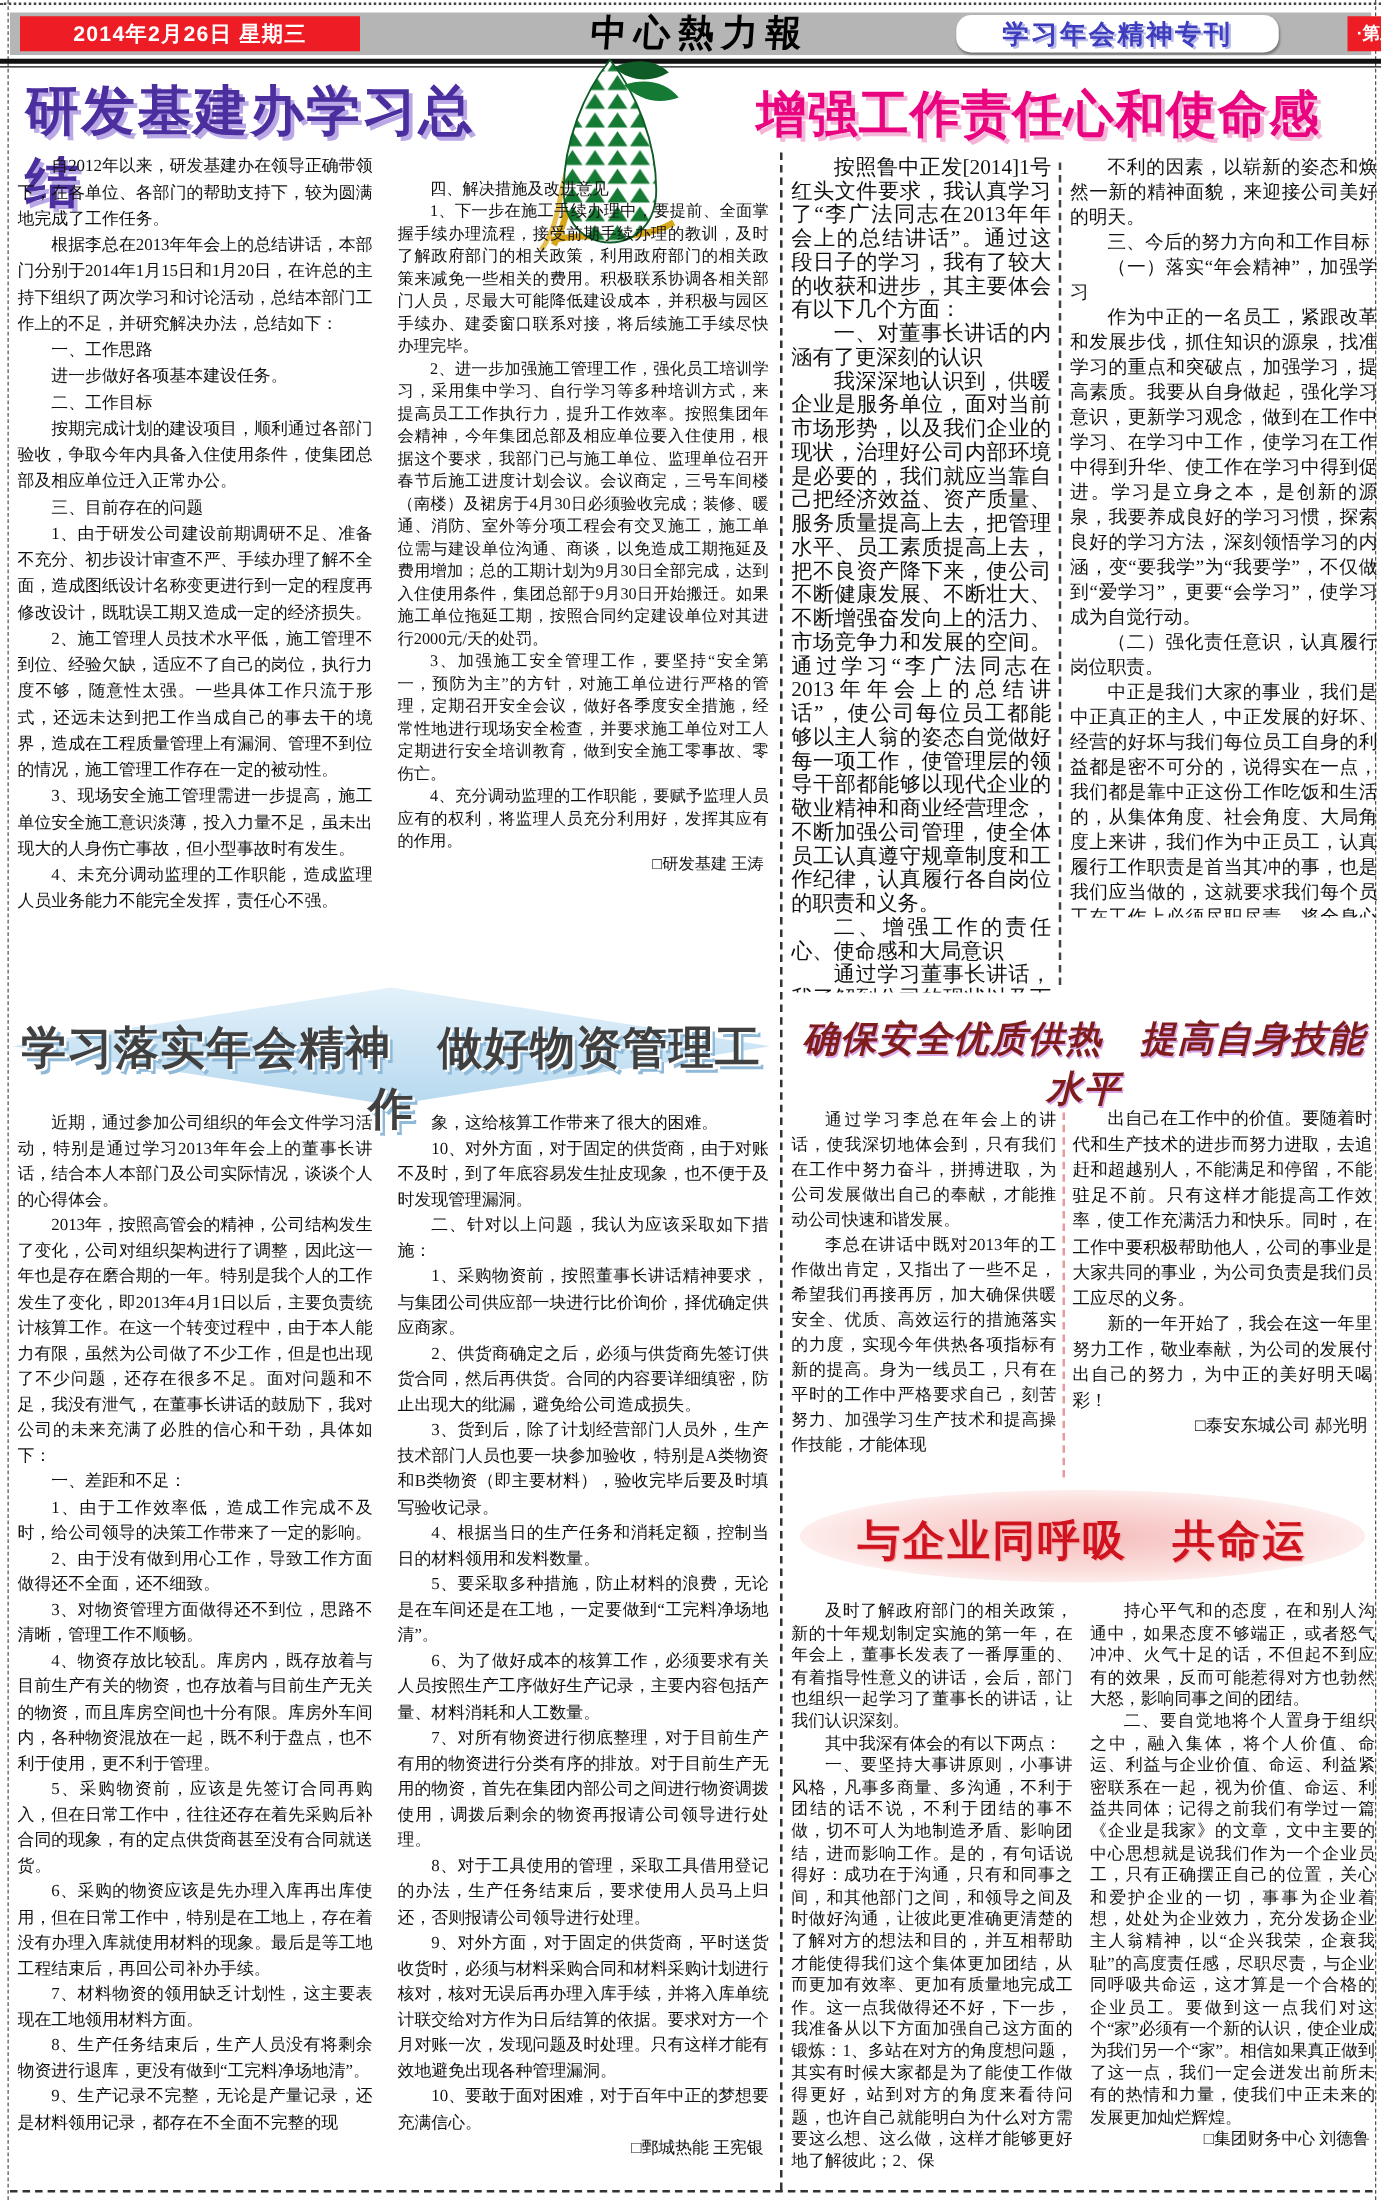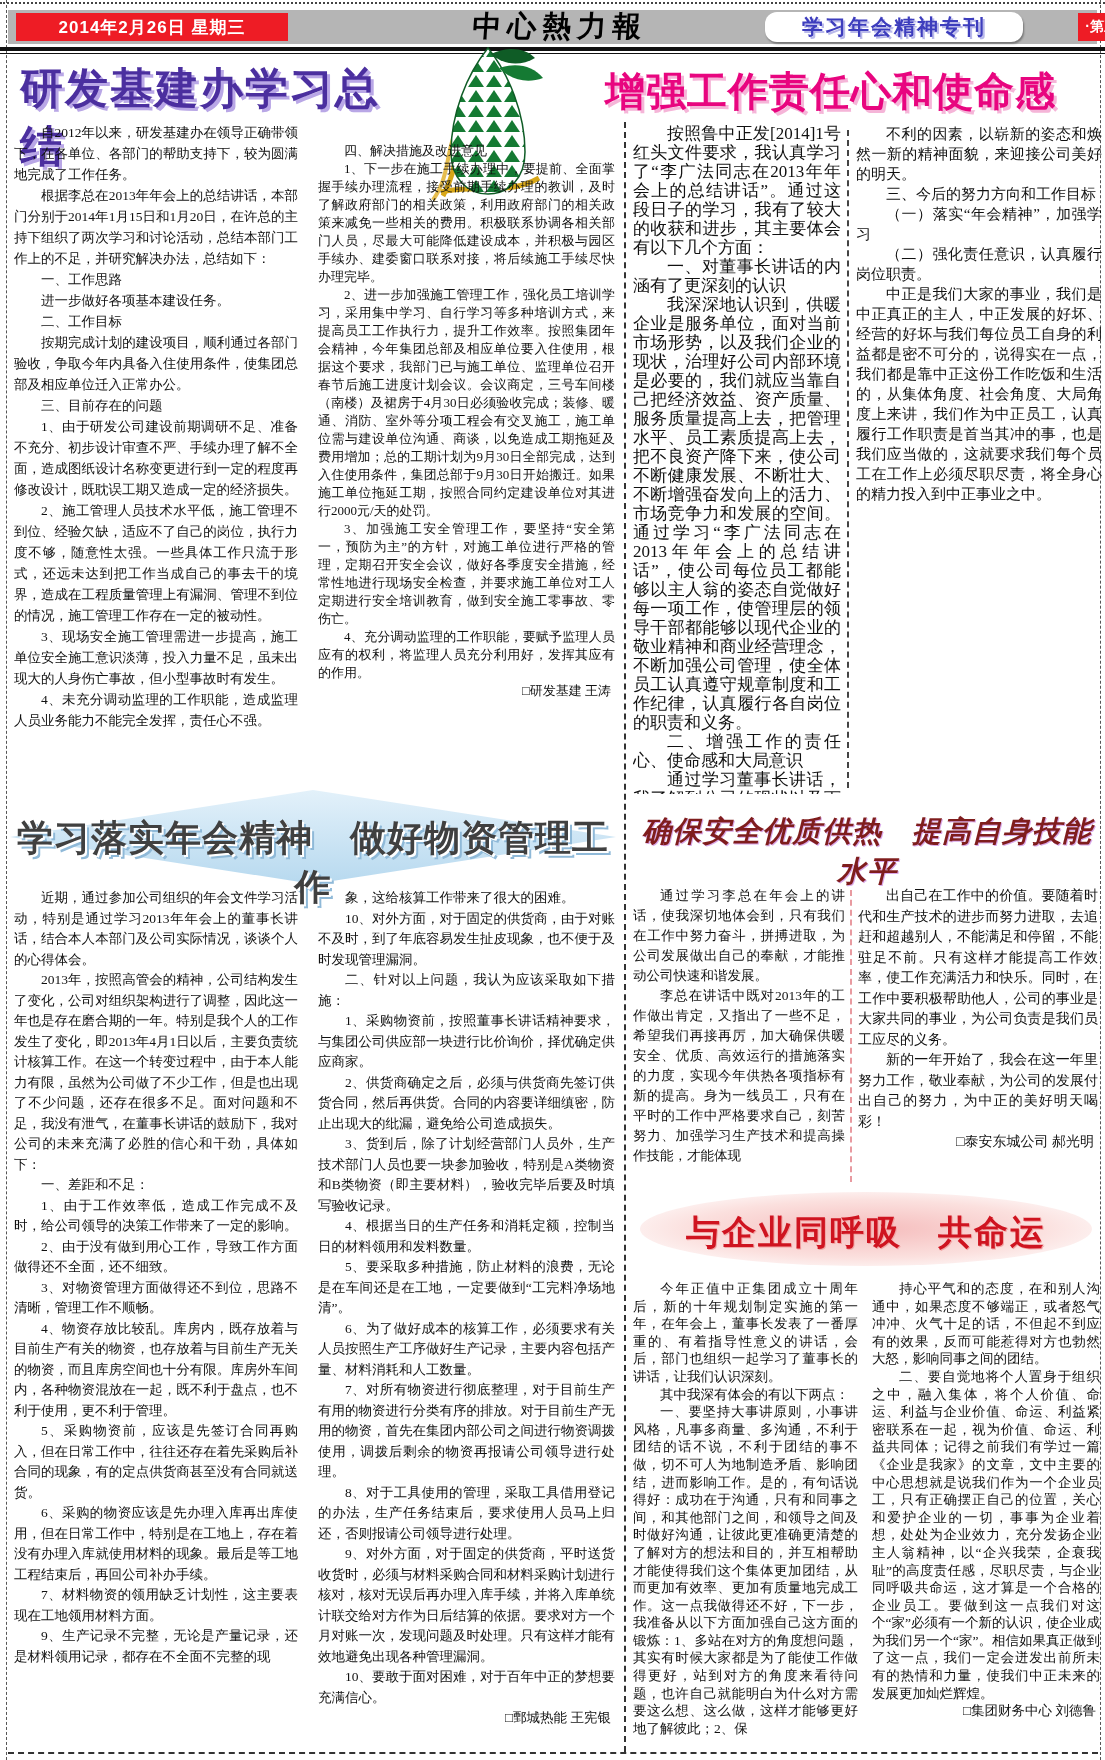--- a/index.html
+++ b/index.html
@@ -130,20 +130,21 @@
       <p>按照鲁中正发[2014]1号红头文件要求，我认真学习了“李广法同志在2013年年会上的总结讲话”。通过这段日子的学习，我有了较大的收获和进步，其主要体会有以下几个方面：</p>
       <p>一、对董事长讲话的内涵有了更深刻的认识</p>
       <p>我深深地认识到，供暖企业是服务单位，面对当前市场形势，以及我们企业的现状，治理好公司内部环境是必要的，我们就应当靠自己把经济效益、资产质量、服务质量提高上去，把管理水平、员工素质提高上去，把不良资产降下来，使公司不断健康发展、不断壮大、不断增强奋发向上的活力、市场竞争力和发展的空间。通过学习“李广法同志在2013年年会上的总结讲话”，使公司每位员工都能够以主人翁的姿态自觉做好每一项工作，使管理层的领导干部都能够以现代企业的敬业精神和商业经营理念，不断加强公司管理，使全体员工认真遵守规章制度和工作纪律，认真履行各自岗位的职责和义务。</p>
       <p>二、增强工作的责任心、使命感和大局意识</p>
       <p>通过学习董事长讲话，我了解到公司的现状以及下一步公司发展的方向、目标和任务，增强了自身的责任心、使命感和大局意识，我要以这次学习为契机，认真进行一次自查，详细查找自身存在思想、工作、学习存在的问题和不足，同时采取有效措施，彻底整改，铲除一切对工作</p>
     </div>
   <div class="col a2c2">
     <p>不利的因素，以崭新的姿态和焕然一新的精神面貌，来迎接公司美好的明天。</p>
       <p>三、今后的努力方向和工作目标</p>
       <p>（一）落实“年会精神”，加强学习</p>
+      <p>作为中正的一名员工，紧跟改革和发展步伐，抓住知识的源泉，找准学习的重点和突破点，加强学习，提高素质。我要从自身做起，强化学习意识，更新学习观念，做到在工作中学习、在学习中工作，使学习在工作中得到升华、使工作在学习中得到促进。学习是立身之本，是创新的源泉，我要养成良好的学习习惯，探索良好的学习方法，深刻领悟学习的内涵，变“要我学”为“我要学”，不仅做到“爱学习”，更要“会学习”，使学习成为自觉行动。</p>
       <p>（二）强化责任意识，认真履行岗位职责。</p>
       <p>中正是我们大家的事业，我们是中正真正的主人，中正发展的好坏、经营的好坏与我们每位员工自身的利益都是密不可分的，说得实在一点，我们都是靠中正这份工作吃饭和生活的，从集体角度、社会角度、大局角度上来讲，我们作为中正员工，认真履行工作职责是首当其冲的事，也是我们应当做的，这就要求我们每个员工在工作上必须尽职尽责，将全身心的精力投入到中正事业之中。</p>
   </div>
 
   <div class="t3wrap">
     <svg width="606" height="94" viewBox="0 0 606 94">
       <defs>
         <linearGradient id="dia" x1="0" y1="0" x2="0" y2="1">
           <stop offset="0" stop-color="#e3f1fa"></stop>
             <stop offset="1" stop-color="#b7d9ef"></stop>
@@ -159,20 +160,21 @@
       <p>近期，通过参加公司组织的年会文件学习活动，特别是通过学习2013年年会上的董事长讲话，结合本人本部门及公司实际情况，谈谈个人的心得体会。</p>
       <p>2013年，按照高管会的精神，公司结构发生了变化，公司对组织架构进行了调整，因此这一年也是存在磨合期的一年。特别是我个人的工作发生了变化，即2013年4月1日以后，主要负责统计核算工作。在这一个转变过程中，由于本人能力有限，虽然为公司做了不少工作，但是也出现了不少问题，还存在很多不足。面对问题和不足，我没有泄气，在董事长讲话的鼓励下，我对公司的未来充满了必胜的信心和干劲，具体如下：</p>
       <p>一、差距和不足：</p>
       <p>1、由于工作效率低，造成工作完成不及时，给公司领导的决策工作带来了一定的影响。</p>
       <p>2、由于没有做到用心工作，导致工作方面做得还不全面，还不细致。</p>
       <p>3、对物资管理方面做得还不到位，思路不清晰，管理工作不顺畅。</p>
       <p>4、物资存放比较乱。库房内，既存放着与目前生产有关的物资，也存放着与目前生产无关的物资，而且库房空间也十分有限。库房外车间内，各种物资混放在一起，既不利于盘点，也不利于使用，更不利于管理。</p>
       <p>5、采购物资前，应该是先签订合同再购入，但在日常工作中，往往还存在着先采购后补合同的现象，有的定点供货商甚至没有合同就送货。</p>
       <p>6、采购的物资应该是先办理入库再出库使用，但在日常工作中，特别是在工地上，存在着没有办理入库就使用材料的现象。最后是等工地工程结束后，再回公司补办手续。</p>
       <p>7、材料物资的领用缺乏计划性，这主要表现在工地领用材料方面。</p>
+      <p>8、生产任务结束后，生产人员没有将剩余物资进行退库，更没有做到“工完料净场地清”。</p>
       <p>9、生产记录不完整，无论是产量记录，还是材料领用记录，都存在不全面不完整的现</p>
     </div>
   <div class="col a3c2">
     <p>象，这给核算工作带来了很大的困难。</p>
       <p>10、对外方面，对于固定的供货商，由于对账不及时，到了年底容易发生扯皮现象，也不便于及时发现管理漏洞。</p>
       <p>二、针对以上问题，我认为应该采取如下措施：</p>
       <p>1、采购物资前，按照董事长讲话精神要求，与集团公司供应部一块进行比价询价，择优确定供应商家。</p>
       <p>2、供货商确定之后，必须与供货商先签订供货合同，然后再供货。合同的内容要详细缜密，防止出现大的纰漏，避免给公司造成损失。</p>
       <p>3、货到后，除了计划经营部门人员外，生产技术部门人员也要一块参加验收，特别是A类物资和B类物资（即主要材料），验收完毕后要及时填写验收记录。</p>
       <p>4、根据当日的生产任务和消耗定额，控制当日的材料领用和发料数量。</p>
@@ -192,21 +194,21 @@
   <div class="col a4c2">
     <p>出自己在工作中的价值。要随着时代和生产技术的进步而努力进取，去追赶和超越别人，不能满足和停留，不能驻足不前。只有这样才能提高工作效率，使工作充满活力和快乐。同时，在工作中要积极帮助他人，公司的事业是大家共同的事业，为公司负责是我们员工应尽的义务。</p>
       <p>新的一年开始了，我会在这一年里努力工作，敬业奉献，为公司的发展付出自己的努力，为中正的美好明天喝彩！</p>
       <p class="sig">□泰安东城公司 郝光明</p>
   </div>
 
   <div class="t5wrap">
     <div class="t5">与企业同呼吸　共命运</div>
   </div>
   <div class="col a5c1">
-      <p>今年正值中正集团成立十周年后，新的十年规划制定实施的第一年，在年会上，董事长发表了一番厚重的、有着指导性意义的讲话，会后，部门也组织一起学习了董事长的讲话，让我们认识深刻。</p>
+      <p>及时了解政府部门的相关政策，新的十年规划制定实施的第一年，在年会上，董事长发表了一番厚重的、有着指导性意义的讲话，会后，部门也组织一起学习了董事长的讲话，让我们认识深刻。</p>
       <p>其中我深有体会的有以下两点：</p>
       <p>一、要坚持大事讲原则，小事讲风格，凡事多商量、多沟通，不利于团结的话不说，不利于团结的事不做，切不可人为地制造矛盾、影响团结，进而影响工作。是的，有句话说得好：成功在于沟通，只有和同事之间，和其他部门之间，和领导之间及时做好沟通，让彼此更准确更清楚的了解对方的想法和目的，并互相帮助才能使得我们这个集体更加团结，从而更加有效率、更加有质量地完成工作。这一点我做得还不好，下一步，我准备从以下方面加强自己这方面的锻炼：1、多站在对方的角度想问题，其实有时候大家都是为了能使工作做得更好，站到对方的角度来看待问题，也许自己就能明白为什么对方需要这么想、这么做，这样才能够更好地了解彼此；2、保</p>
     </div>
   <div class="col a5c2">
     <p>持心平气和的态度，在和别人沟通中，如果态度不够端正，或者怒气冲冲、火气十足的话，不但起不到应有的效果，反而可能惹得对方也勃然大怒，影响同事之间的团结。</p>
       <p>二、要自觉地将个人置身于组织之中，融入集体，将个人价值、命运、利益与企业价值、命运、利益紧密联系在一起，视为价值、命运、利益共同体；记得之前我们有学过一篇《企业是我家》的文章，文中主要的中心思想就是说我们作为一个企业员工，只有正确摆正自己的位置，关心和爱护企业的一切，事事为企业着想，处处为企业效力，充分发扬企业主人翁精神，以“企兴我荣，企衰我耻”的高度责任感，尽职尽责，与企业同呼吸共命运，这才算是一个合格的企业员工。要做到这一点我们对这个“家”必须有一个新的认识，使企业成为我们另一个“家”。相信如果真正做到了这一点，我们一定会迸发出前所未有的热情和力量，使我们中正未来的发展更加灿烂辉煌。</p>
       <p class="sig">□集团财务中心 刘德鲁</p>
   </div>
 
   <div class="vdiv-main"></div>

